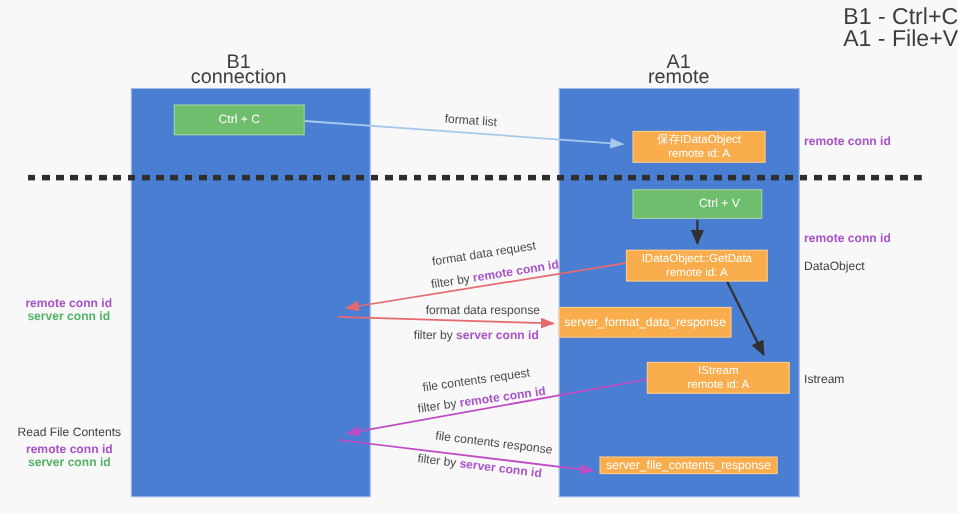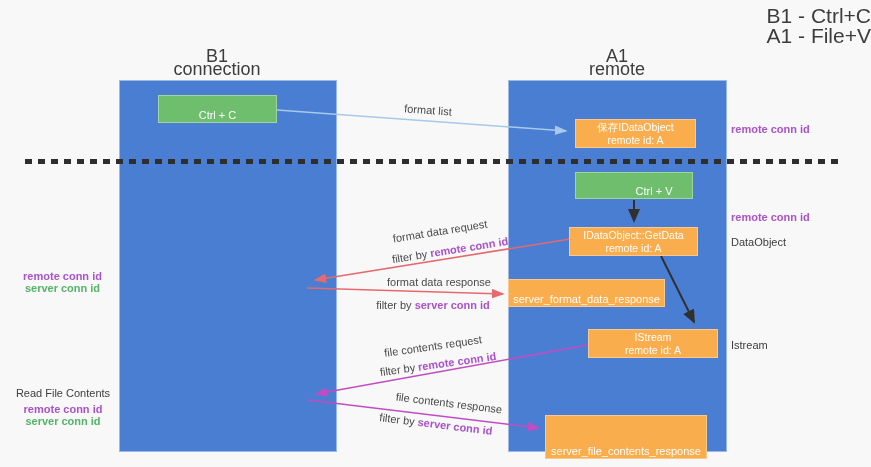--- a/index.html
+++ b/index.html
@@ -27,21 +27,21 @@
     box-sizing: border-box;
   }
   .lane.left  { left: 119px; width: 218px; }
   .lane.right { left: 508px; width: 219px; }
   .divider {
     position: absolute; left: 25px; top: 159px; width: 813px; height: 5px;
     background: repeating-linear-gradient(90deg, #2e2e2e 0 7px, transparent 7px 13px);
   }
   .node {
     position: absolute; box-sizing: border-box;
-    display: flex; flex-direction: column; align-items: center; justify-content: flex-end;
+    display: flex; flex-direction: column; align-items: center; justify-content: center;
     color: #ffffff; text-align: center;
     font-size: 11px; line-height: 13px;
   }
   .node.green  { background: var(--node_green);  border: 1px solid rgba(255,255,255,0.35); }
   .node.orange { background: var(--node_orange); border: 1px solid rgba(255,255,255,0.35); }
   .node .l2 { font-size: 10.5px; }
   .arrow-label {
     position: absolute; white-space: nowrap;
     font-size: 11px; color: #4a4a4a;
     transform: translate(-50%,-50%);
@@ -124,21 +124,21 @@
   <div class="node orange" style="left:508px; top:279px; width:157px; height:28px;">
     <span>server_format_data_response</span>
   </div>
 
   <div class="node orange" style="left:588px; top:329px; width:130px; height:29px;">
     <span class="l2">IStream</span>
     <span class="l2">remote id: A</span>
   </div>
 
 
-  <div class="node orange" style="left:545px; top:415px; width:162px; height:44px;">
+  <div class="node orange" style="left:545px; top:415px; width:162px; height:16px;">
     <span>server_file_contents_response</span>
   </div>
 
   <div class="arrow-label" style="left:428px; top:110px; transform:translate(-50%,-50%) rotate(4deg);">format list</div>
 
   <div class="arrow-label" style="left:440px; top:231px; transform:translate(-50%,-50%) rotate(-9deg);">format data request</div>
   <div class="arrow-label" style="left:450px; top:250px; transform:translate(-50%,-50%) rotate(-9deg);">
     <span class="filter-prefix">filter by</span><span class="purple">remote conn id</span>
   </div>
 

